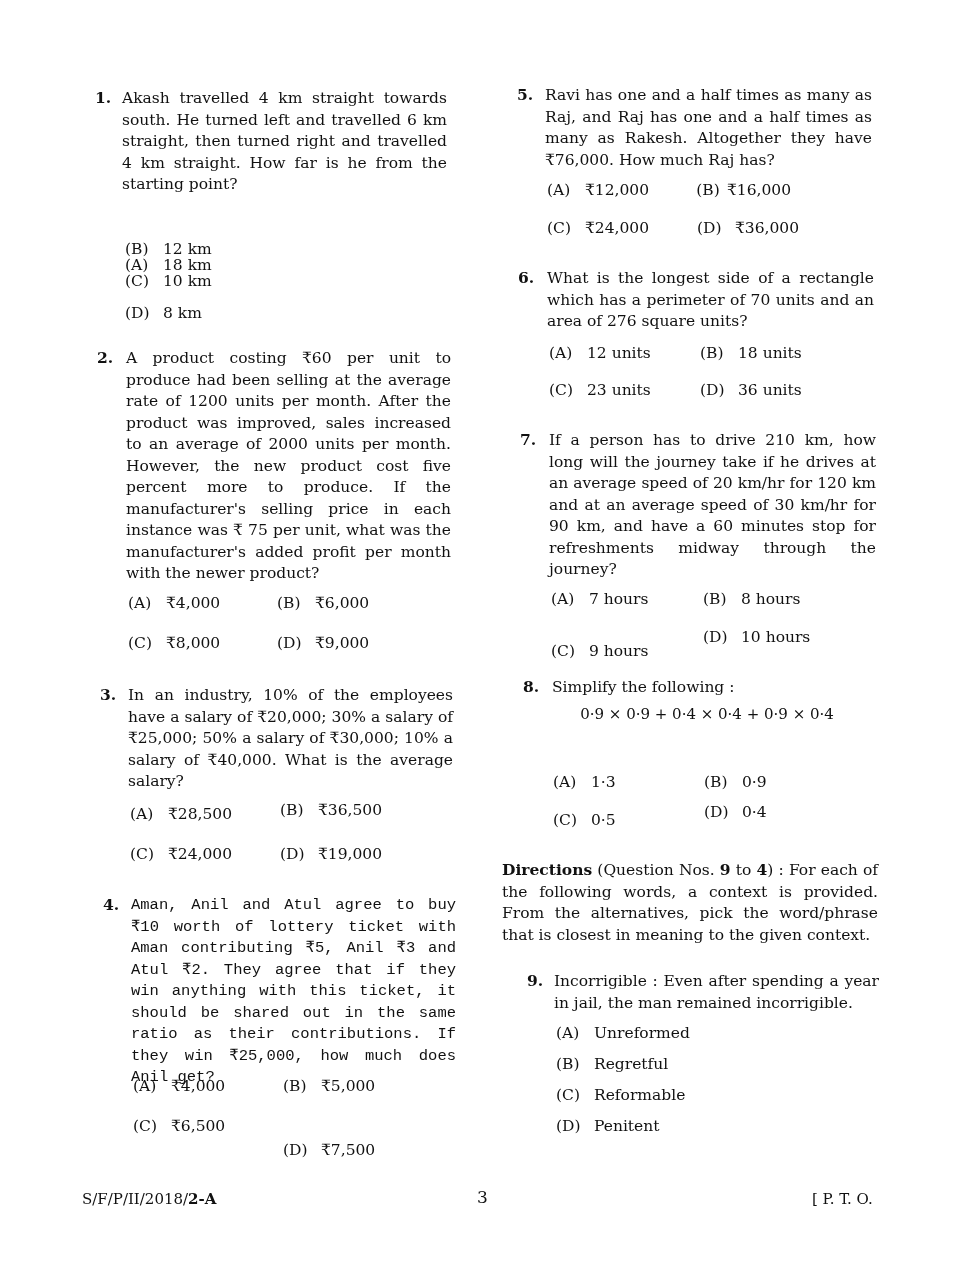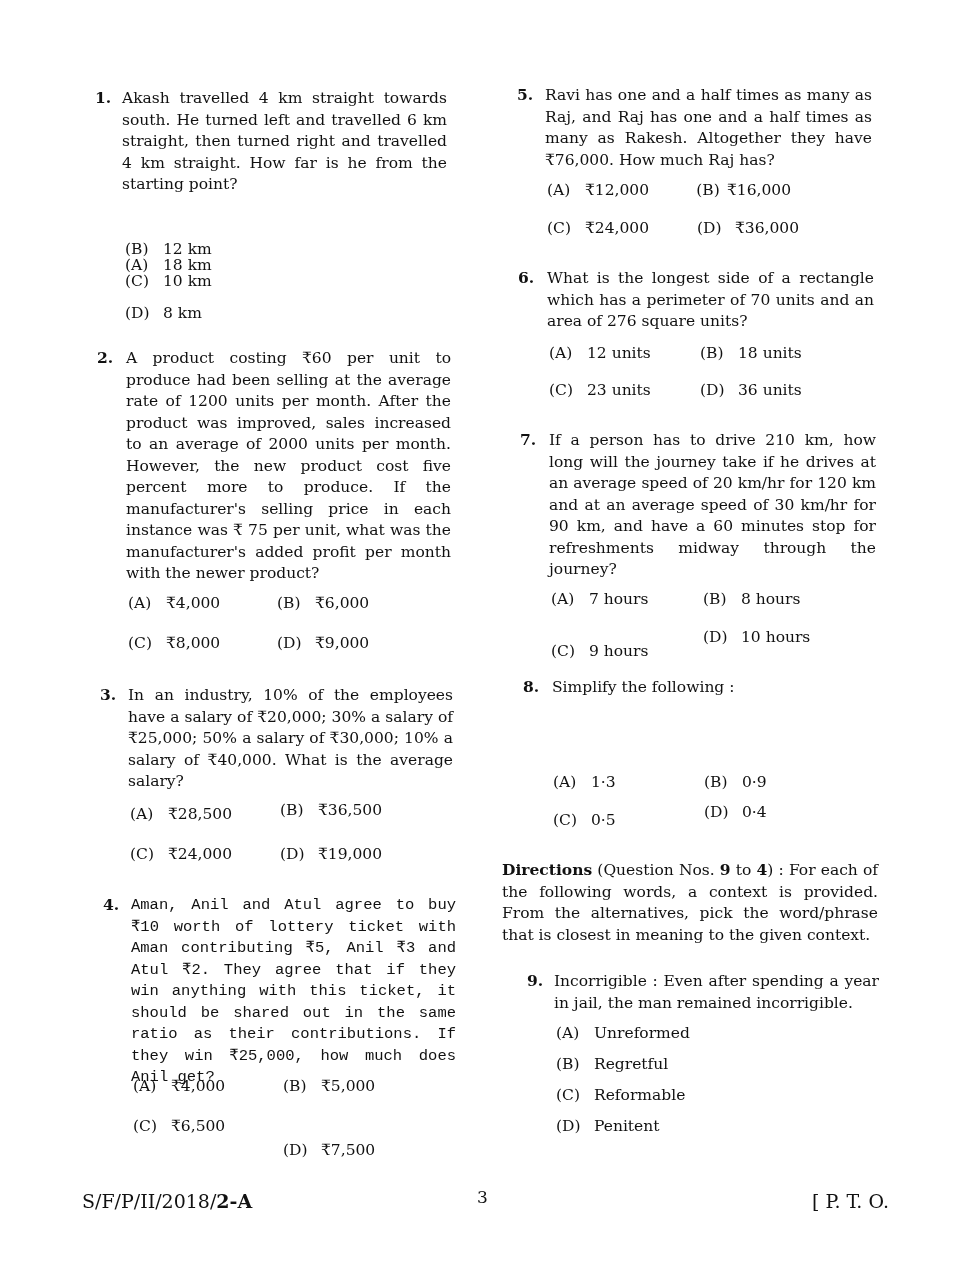--- a/index.html
+++ b/index.html
@@ -9,21 +9,21 @@
     color:#111; font-size:15.5px;
   }
   .q { position:absolute; }
   .qnum { position:absolute; left:0; top:0; font-weight:bold; }
   .qtext { position:absolute; text-align:justify; line-height:21.5px; }
   .opt { position:absolute; white-space:nowrap; }
   .opt .lbl { display:inline-block; width:38px; }
   .frac { position:absolute; text-align:center; }
   .frac .num { padding:0 0 2px 0; border-bottom:1.5px solid #111; display:block; }
   .frac .den { display:block; padding-top:2px; }
-  .footer { position:absolute; top:1190px; font-size:19px; }
+  .footer { position:absolute; top:1190px; font-size:15px; }
   .dir-title { font-weight:bold; }
   .b { font-weight:bold; }
 </style>
 </head>
 <body>
 
 <div class="q" style="left:95px; top:88px; width:360px;">
   <span class="qnum">1.</span>
   <div class="qtext" style="left:27px; top:0; width:325px;">Akash travelled 4 km straight towards south. He turned left and travelled 6 km straight, then turned right and travelled 4 km straight. How far is he from the starting point?</div>
   <div class="opt" style="left:30px; top:120px;margin-top:48px;"><span class="lbl">(A)</span><span>18 km</span></div>
@@ -83,20 +83,21 @@
   <div class="opt" style="left:31px; top:160px;"><span class="lbl">(A)</span><span>7 hours</span></div>
   <div class="opt" style="left:183px; top:160px;"><span class="lbl">(B)</span><span>8 hours</span></div>
   <div class="opt" style="left:31px; top:212px;"><span class="lbl">(C)</span><span>9 hours</span></div>
   <div class="opt" style="left:183px; top:198px;"><span class="lbl">(D)</span><span>10 hours</span></div>
 </div>
 
 <div class="q" style="left:523px; top:677px; width:360px;">
   <span class="qnum">8.</span>
   <div class="qtext" style="left:29px; top:0; width:320px; text-align:left;">Simplify the following :</div>
   <div class="frac" style="left:55px; top:26px; width:258px; font-size:15px;">
+    <span class="den">0·9 × 0·9 + 0·4 × 0·4 + 0·9 × 0·4</span>
   </div>
   <div class="opt" style="left:30px; top:96px;"><span class="lbl">(A)</span><span>1·3</span></div>
   <div class="opt" style="left:181px; top:96px;"><span class="lbl">(B)</span><span>0·9</span></div>
   <div class="opt" style="left:30px; top:134px;"><span class="lbl">(C)</span><span>0·5</span></div>
   <div class="opt" style="left:181px; top:126px;"><span class="lbl">(D)</span><span>0·4</span></div>
 </div>
 
 <div class="qtext" style="left:502px; top:859px; width:376px;">
   <span class="dir-title">Directions</span>
   <span>(Question Nos. </span><span class="b">9</span><span> to </span><span class="b">4</span><span>) : </span><span>For each of the following words, a context is provided. From the alternatives, pick the word/phrase that is closest in meaning to the given context.</span>

